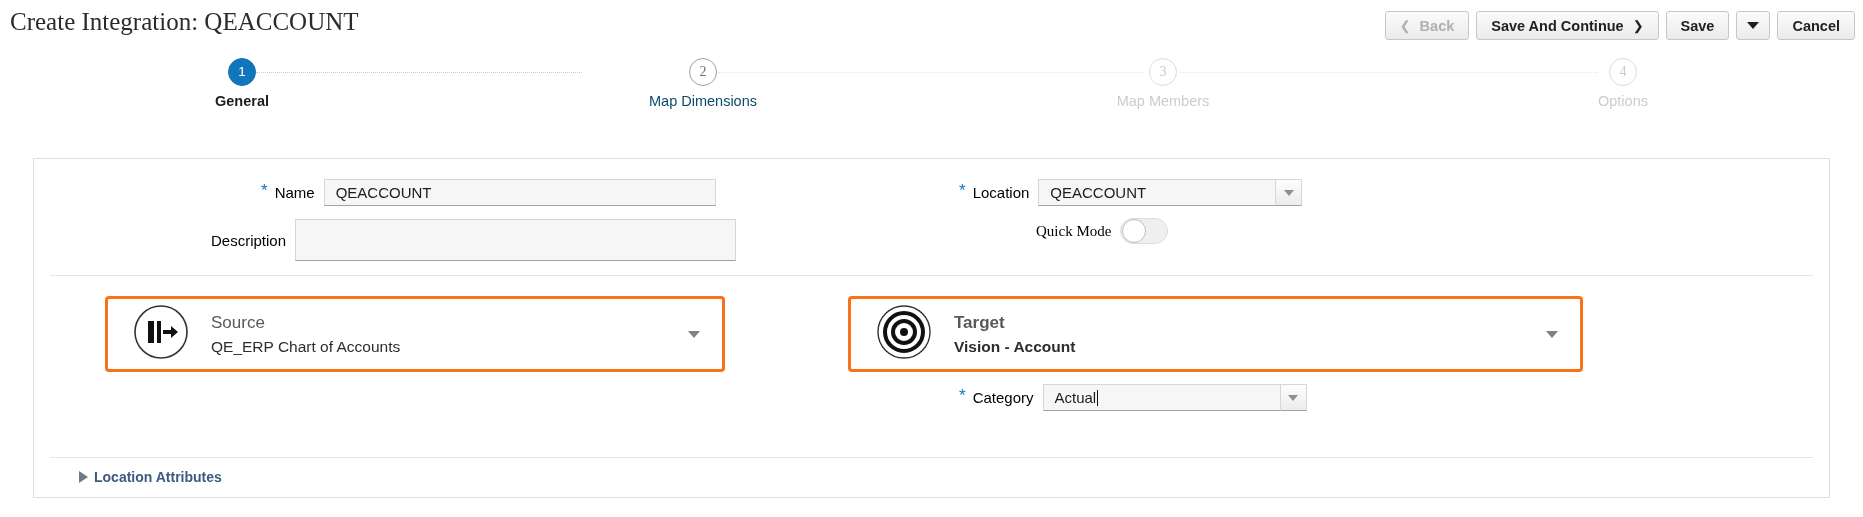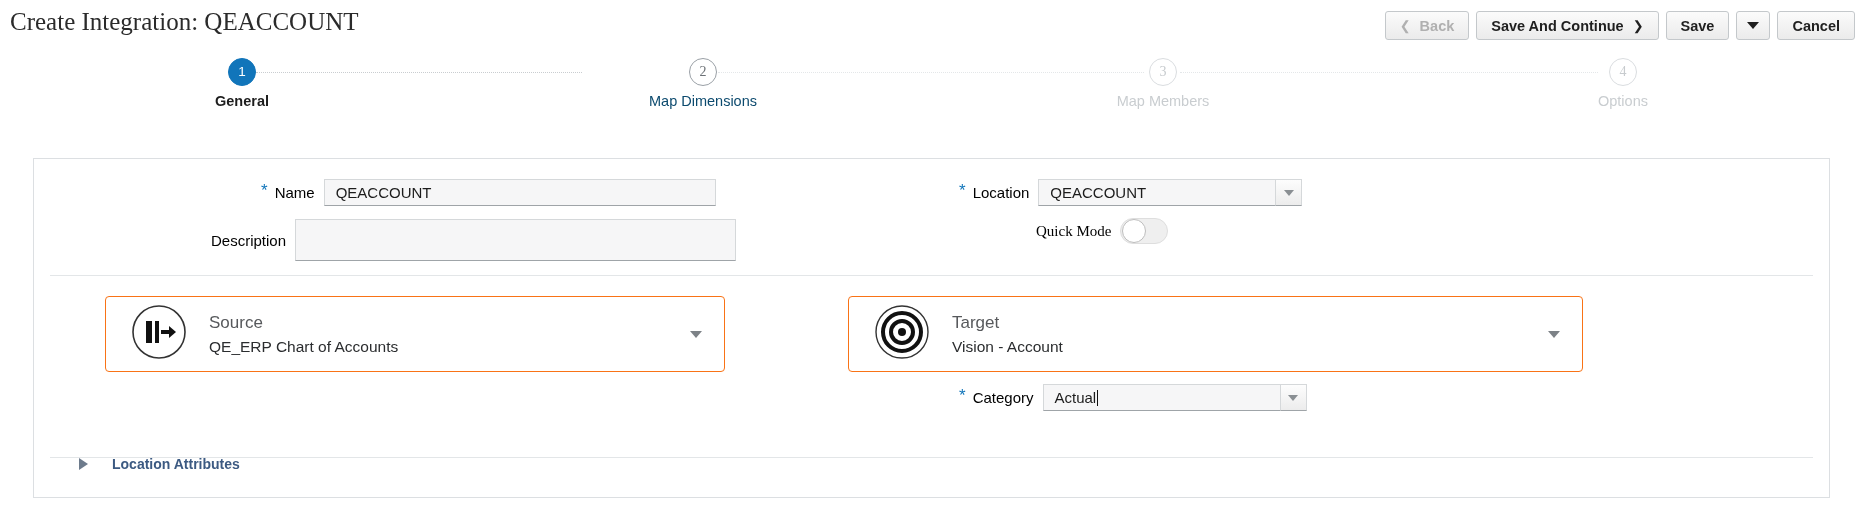--- a/index.html
+++ b/index.html
@@ -190,45 +190,45 @@
 
   .divider {
     position: absolute;
     left: 16px; right: 16px;
     border-top: 1px solid #e3e6e8;
   }
 
   
   .panel {
     position: absolute;
-    border: 1px solid #f97316;
+    border: 3px solid #f97316;
     border-radius: 4px;
     background: #fff;
     display: flex;
     align-items: center;
     cursor: pointer;
   }
   .panel .picon { margin-left: 25px; flex: 0 0 auto; }
   .panel .ptext { margin-left: 22px; flex: 1 1 auto; }
   .panel .ptitle { font-size: 17px; color: #57595c; margin-bottom: 5px; }
   .panel .pvalue { font-size: 15.5px; color: #2b2d2f; }
   .panel .pcaret {
     margin-right: 22px;
     width: 0; height: 0;
     border-left: 6px solid transparent;
     border-right: 6px solid transparent;
     border-top: 7px solid #7d8287;
   }
 
   .loc-attrs {
     position: absolute;
-    left: 45px; bottom: 25px;
-    display: flex;
-    align-items: center;
-    gap: 24px;
+    left: 45px; bottom: 12px;
+    display: flex;
+    align-items: center;
+    gap: 6px;
     cursor: pointer;
   }
   .loc-attrs .tri {
     width: 0; height: 0;
     border-top: 6px solid transparent;
     border-bottom: 6px solid transparent;
     border-left: 9px solid #6d7b8c;
   }
   .loc-attrs .ltxt {
     font-size: 14px;
@@ -337,21 +337,21 @@
           <path d="M38 22 L45 28 L38 34 Z" fill="#111"></path>
         </svg>
       </span>
       <span class="ptext">
         <div class="ptitle">Source</div>
         <div class="pvalue">QE_ERP Chart of Accounts</div>
       </span>
       <span class="pcaret"></span>
     </div>
 
-    <div class="panel" style="left:814px; top:137px; width:735px; height:76px;">
+    <div class="panel" style="left:814px; top:137px; width:735px; height:76px;font-weight:bold;">
       <span class="picon">
         <svg width="56" height="56" viewBox="0 0 56 56">
           <circle cx="28" cy="28" r="26" fill="none" stroke="#333" stroke-width="1.4"></circle>
           <circle cx="28" cy="28" r="19" fill="none" stroke="#111" stroke-width="4"></circle>
           <circle cx="28" cy="28" r="11" fill="none" stroke="#111" stroke-width="4"></circle>
           <circle cx="28" cy="28" r="4" fill="#111"></circle>
         </svg>
       </span>
       <span class="ptext">
         <div class="ptitle">Target</div>

